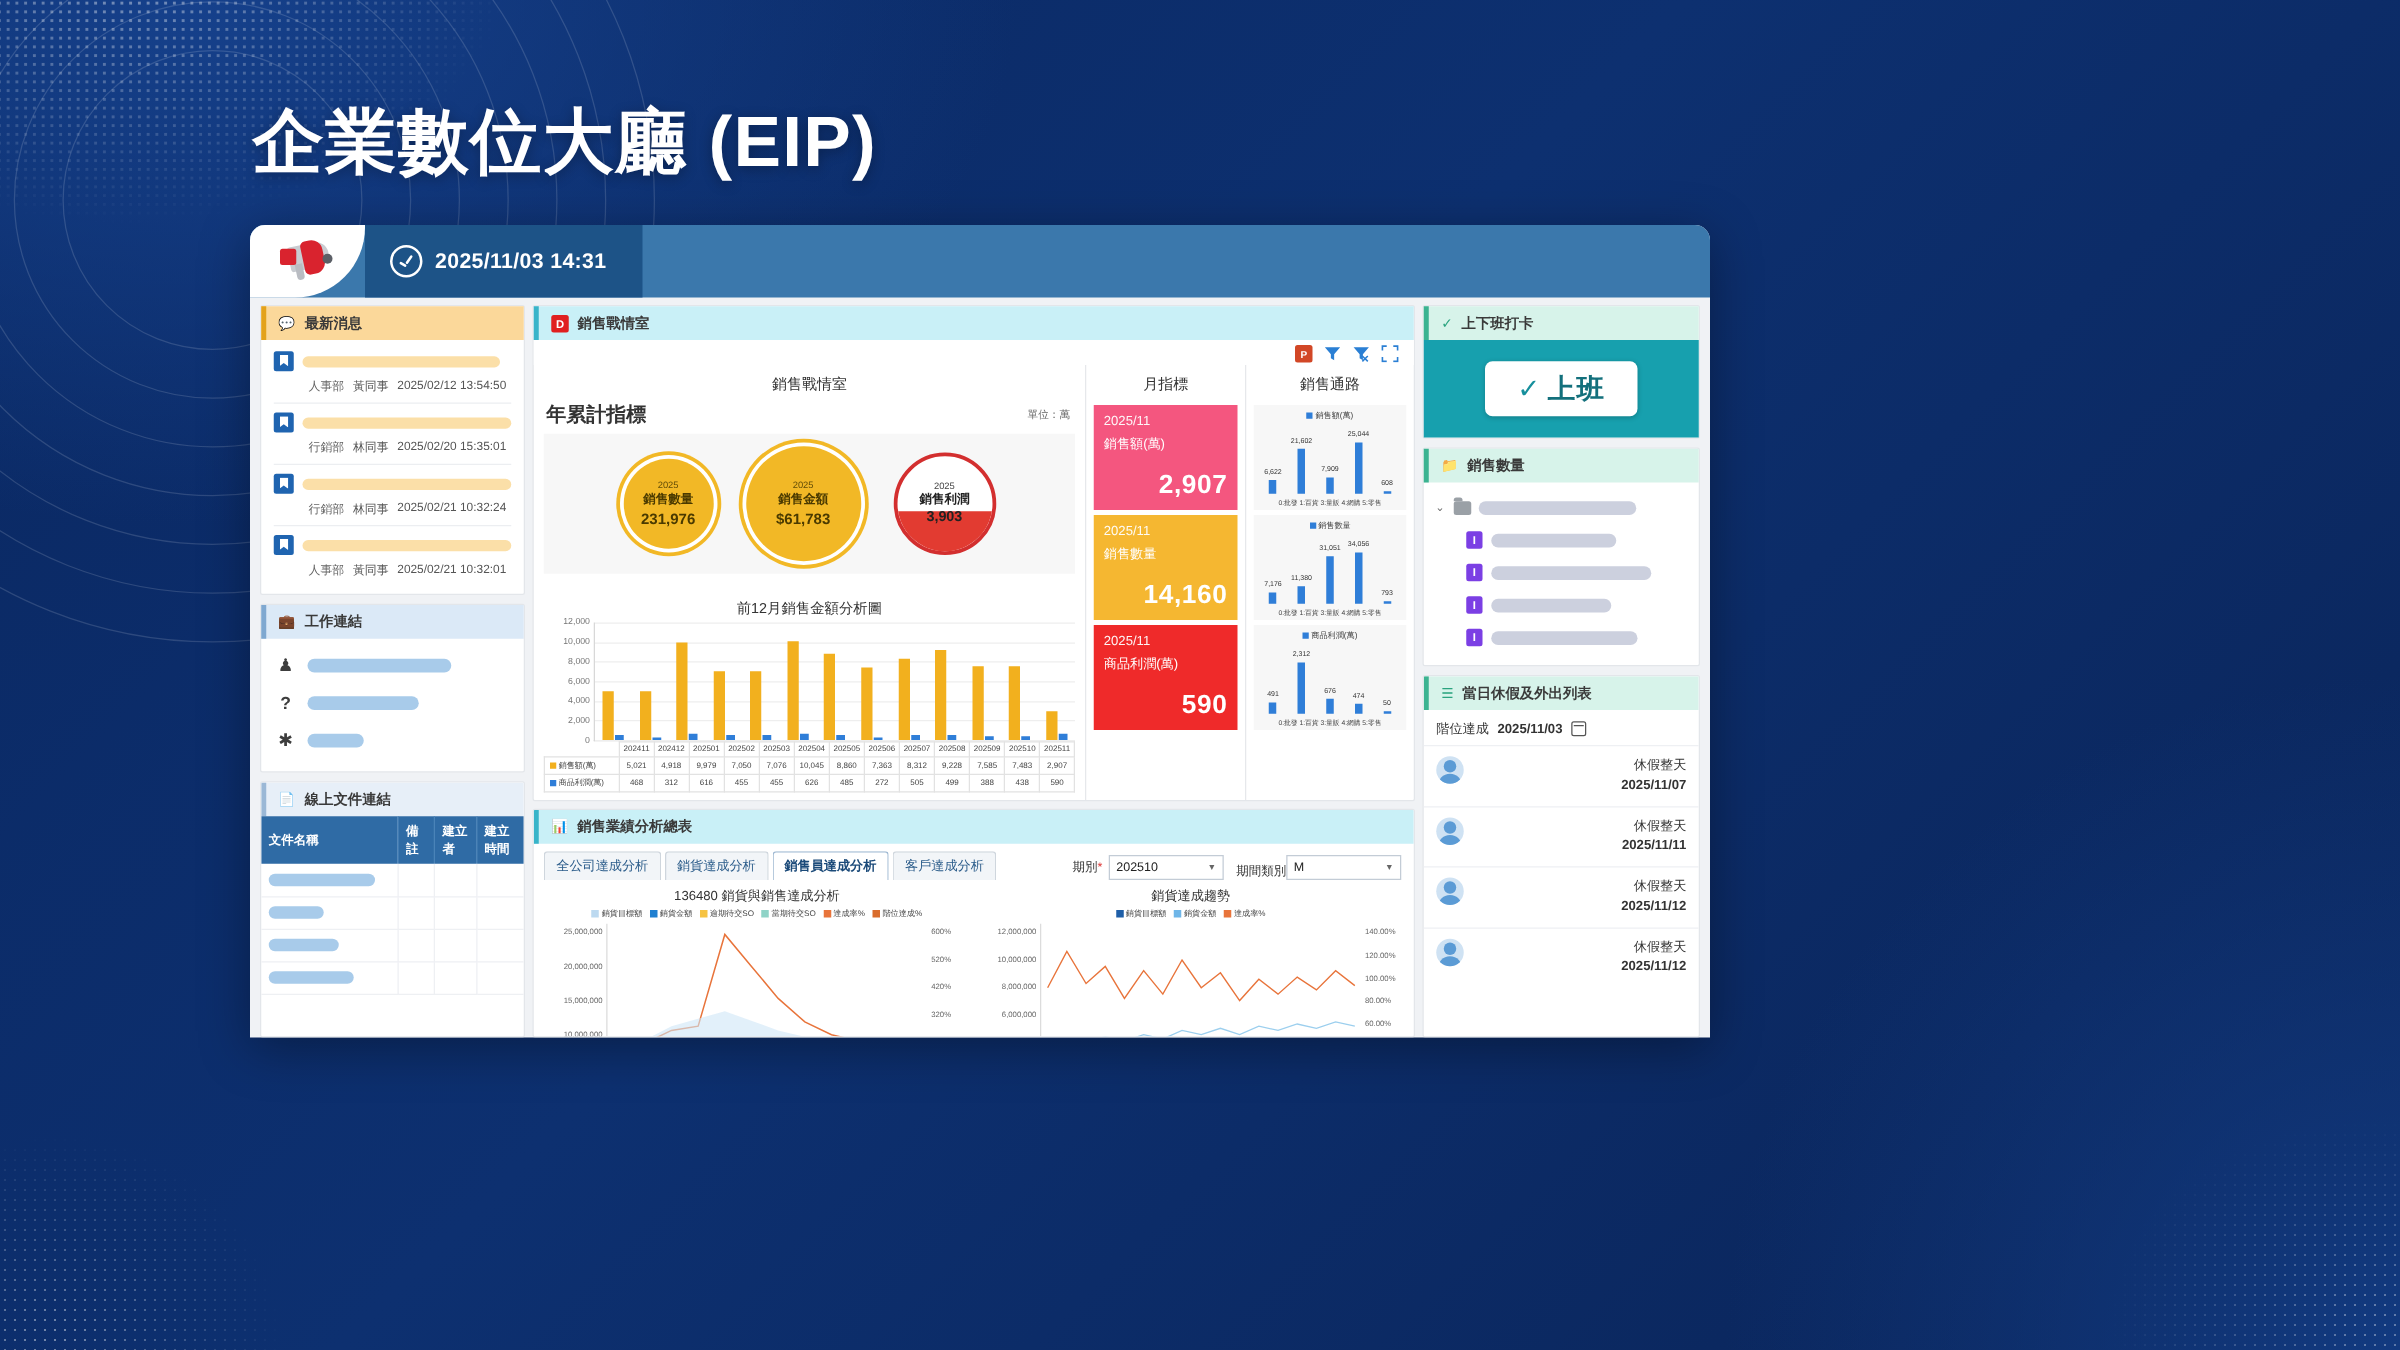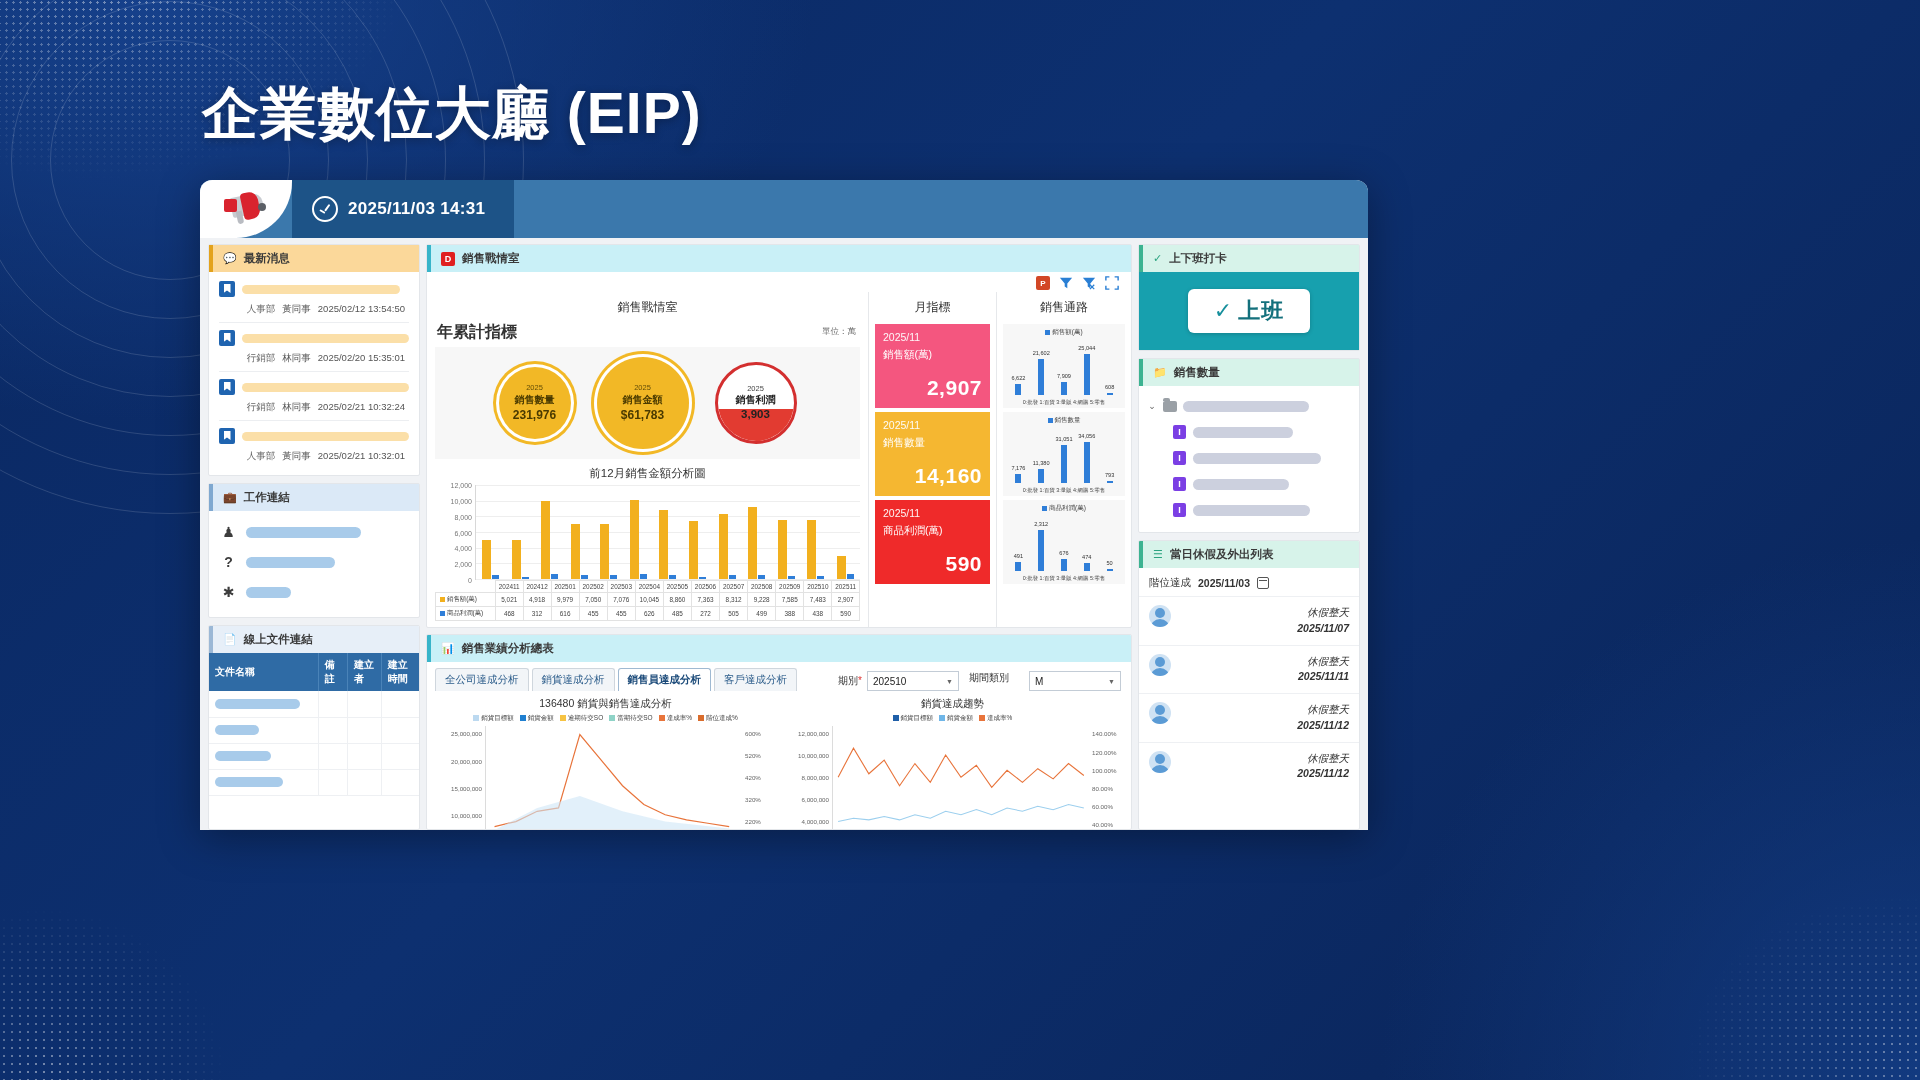--- a/index.html
+++ b/index.html
@@ -132,21 +132,21 @@
   .d2{width:92px;height:92px;}
   .d3{width:82px;height:82px;border:3.5px solid #d32f2f;background:#fff;overflow:hidden;}
   .d3:after{content:"";position:absolute;left:0;bottom:0;width:100%;height:42%;background:#e23b31;}
   .d-yr{font-size:7.5px;opacity:.85;line-height:1.3;}
   .d-nm{font-size:10px;font-weight:700;line-height:1.35;}
   .d-vl{font-size:12px;font-weight:700;line-height:1.35;}
   .d3 .d-yr,.d3 .d-nm,.d3 .d-vl{color:#222;position:relative;z-index:2;}
   .d3 .d-vl{font-size:11.5px;}
 
   
-  .bc-wrap{padding:4px 8px 6px 8px;}
+  .bc-wrap{padding:4px 8px 6px 8px;margin-top:13px;}
   .bc-title{text-align:center;font-size:11.5px;color:#333;padding:3px 0 4px;}
   .bc{position:relative;height:95px;display:flex;}
   .bc-y{width:40px;position:relative;}
   .bc-y div{position:absolute;right:3px;font-size:7px;color:#777;transform:translateY(-50%);}
   .bc-plot{flex:1;position:relative;border-left:1px solid #d8d8d8;border-bottom:1px solid #d8d8d8;}
   .gl{position:absolute;left:0;right:0;border-top:1px solid #eeeeee;}
   .bars{position:absolute;inset:0;display:flex;align-items:flex-end;}
   .bgrp{flex:1;display:flex;align-items:flex-end;justify-content:center;gap:1px;height:100%;}
   .bar-a{width:9px;background:#f2b01e;}
   .bar-b{width:7px;background:#2f7ed8;}
@@ -215,21 +215,21 @@
   .folder:before{content:"";position:absolute;left:0;top:-3px;width:7px;height:3px;background:#9aa0a6;
     border-radius:2px 2px 0 0;}
   .tleaf{display:flex;align-items:center;gap:7px;height:26px;padding-left:26px;}
   .ibox{width:13px;height:14px;background:#7b3fe4;color:#fff;font-size:9px;display:flex;
     align-items:center;justify-content:center;border-radius:2px;flex:0 0 auto;font-weight:700;}
   .gpill{height:11px;border-radius:6px;background:#ccd0de;}
   .dateline{display:flex;align-items:center;gap:7px;padding:8px 10px 6px;font-size:10.5px;color:#333;}
   .dateline b{font-weight:700;}
   .cal{width:12px;height:12px;border:1.3px solid #555;border-radius:2px;position:relative;}
   .cal:before{content:"";position:absolute;left:1px;top:2px;right:1px;height:1.3px;background:#555;}
-  .leave-item{display:flex;gap:9px;padding:8px 10px;border-top:1px solid #eef0f3;align-items:flex-start;font-style:italic;}
+  .leave-item{display:flex;gap:9px;padding:8px 10px;border-top:1px solid #eef0f3;align-items:flex-start;}
   .lav{width:22px;height:22px;border-radius:50%;background:#cfe2f3;position:relative;flex:0 0 auto;
     overflow:hidden;}
   .lav:before{content:"";position:absolute;left:6px;top:3px;width:10px;height:10px;border-radius:50%;
     background:#5b9bd5;}
   .lav:after{content:"";position:absolute;left:1px;top:14px;width:20px;height:14px;border-radius:10px 10px 0 0;
     background:#5b9bd5;}
   .lv-l{flex:1;}
   .lv-pill{height:10px;width:46px;border-radius:5px;background:#aed3ef;}
   .lv-r{text-align:right;font-size:10.5px;color:#333;line-height:1.5;}
   .lv-r b{font-weight:700;}
@@ -689,21 +689,21 @@
             </div>
           <div style="flex:1"></div>
           <div class="filters" id="filters">
               <div style="display: flex; align-items: center; gap: 5px;">
                 <span class="flab">期別<i>*</i></span>
                 <span class="sel">
                   <span>202510</span>
                   <span class="cv">▼</span>
                 </span>
               </div>
-              <div style="display: flex; align-items: flex-start; gap: 20px;">
+              <div style="display: flex; align-items: flex-end; gap: 0;">
                 <span class="flab">期間類別</span>
                 <span class="sel">
                   <span>M</span>
                   <span class="cv">▼</span>
                 </span>
               </div>
             </div>
         </div>
         <div class="twocharts">
           <div class="tc">

